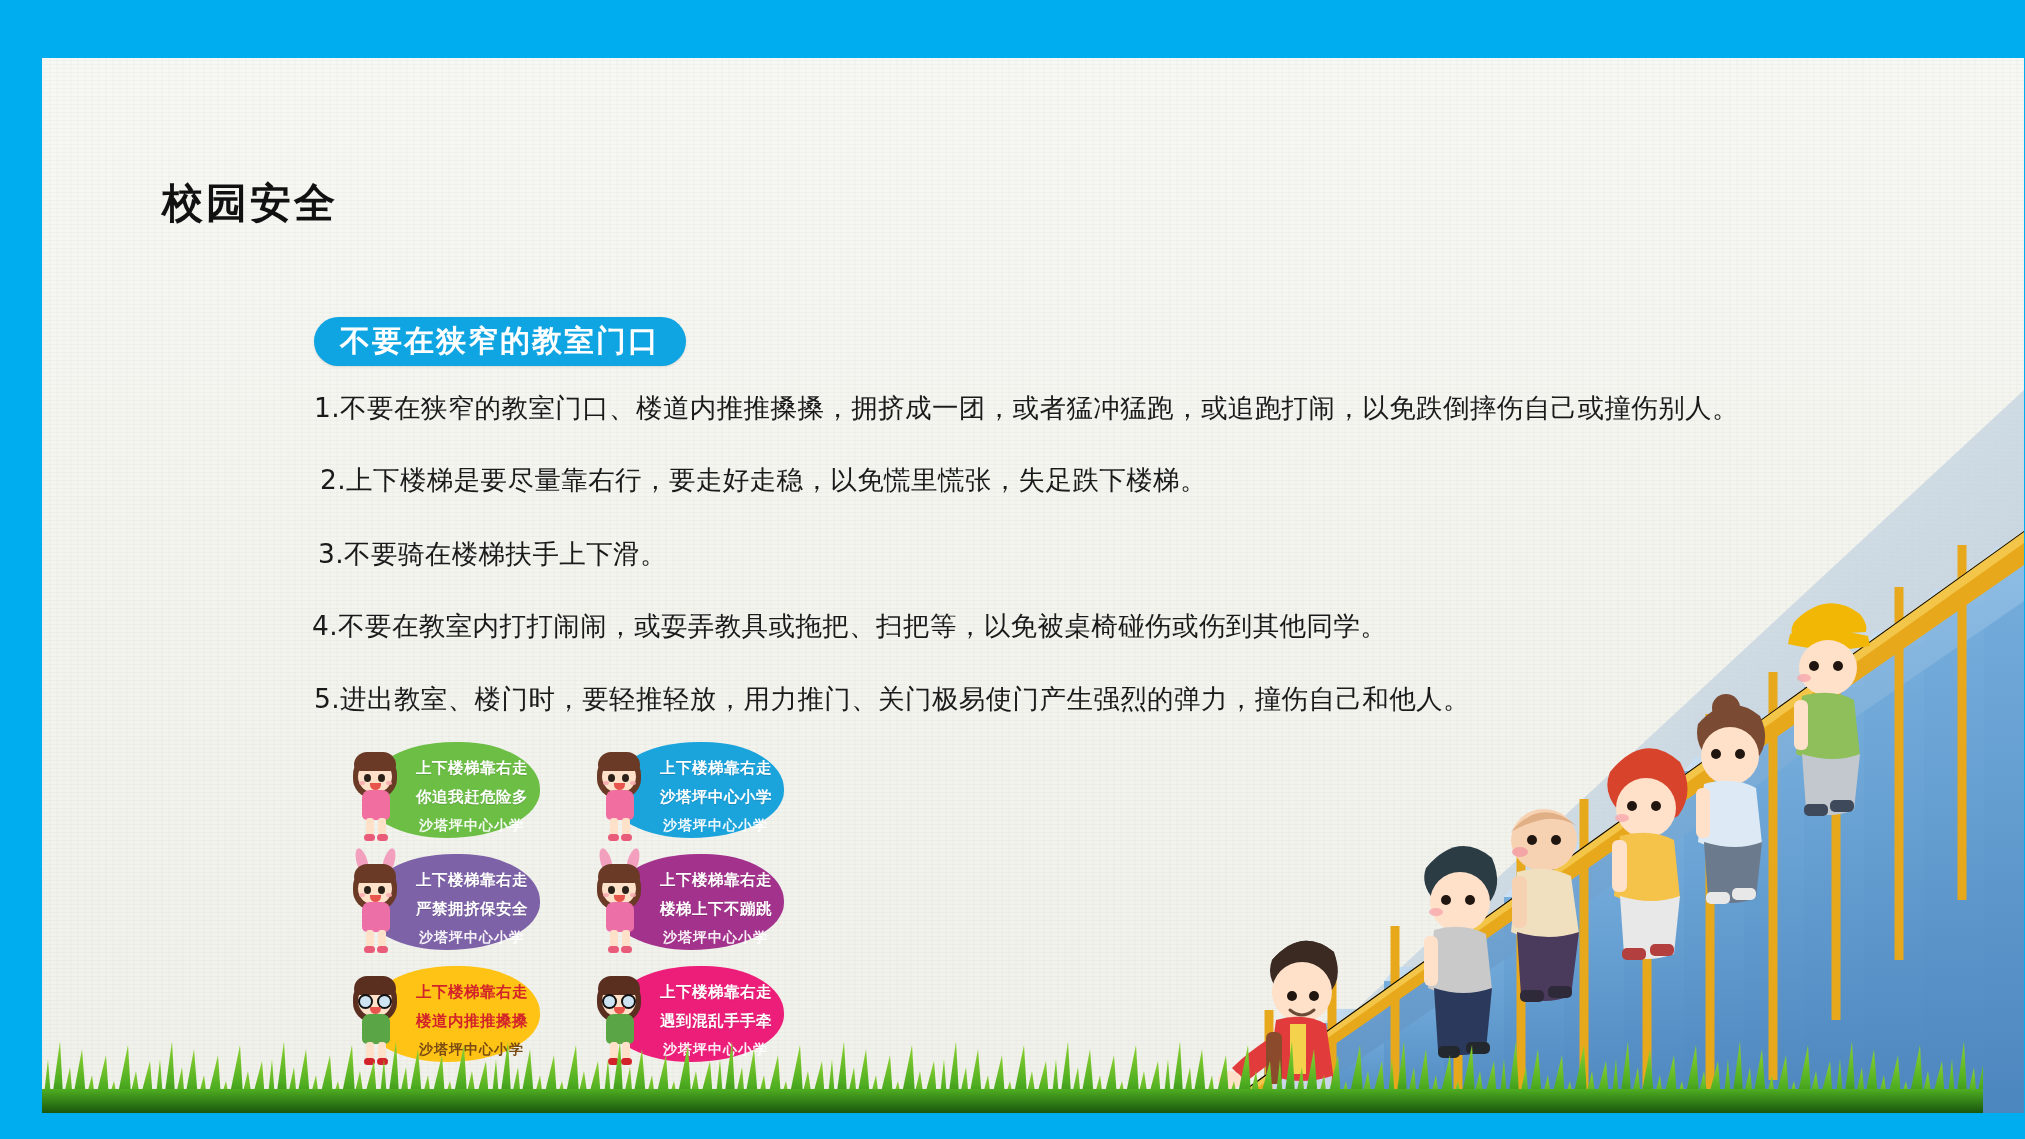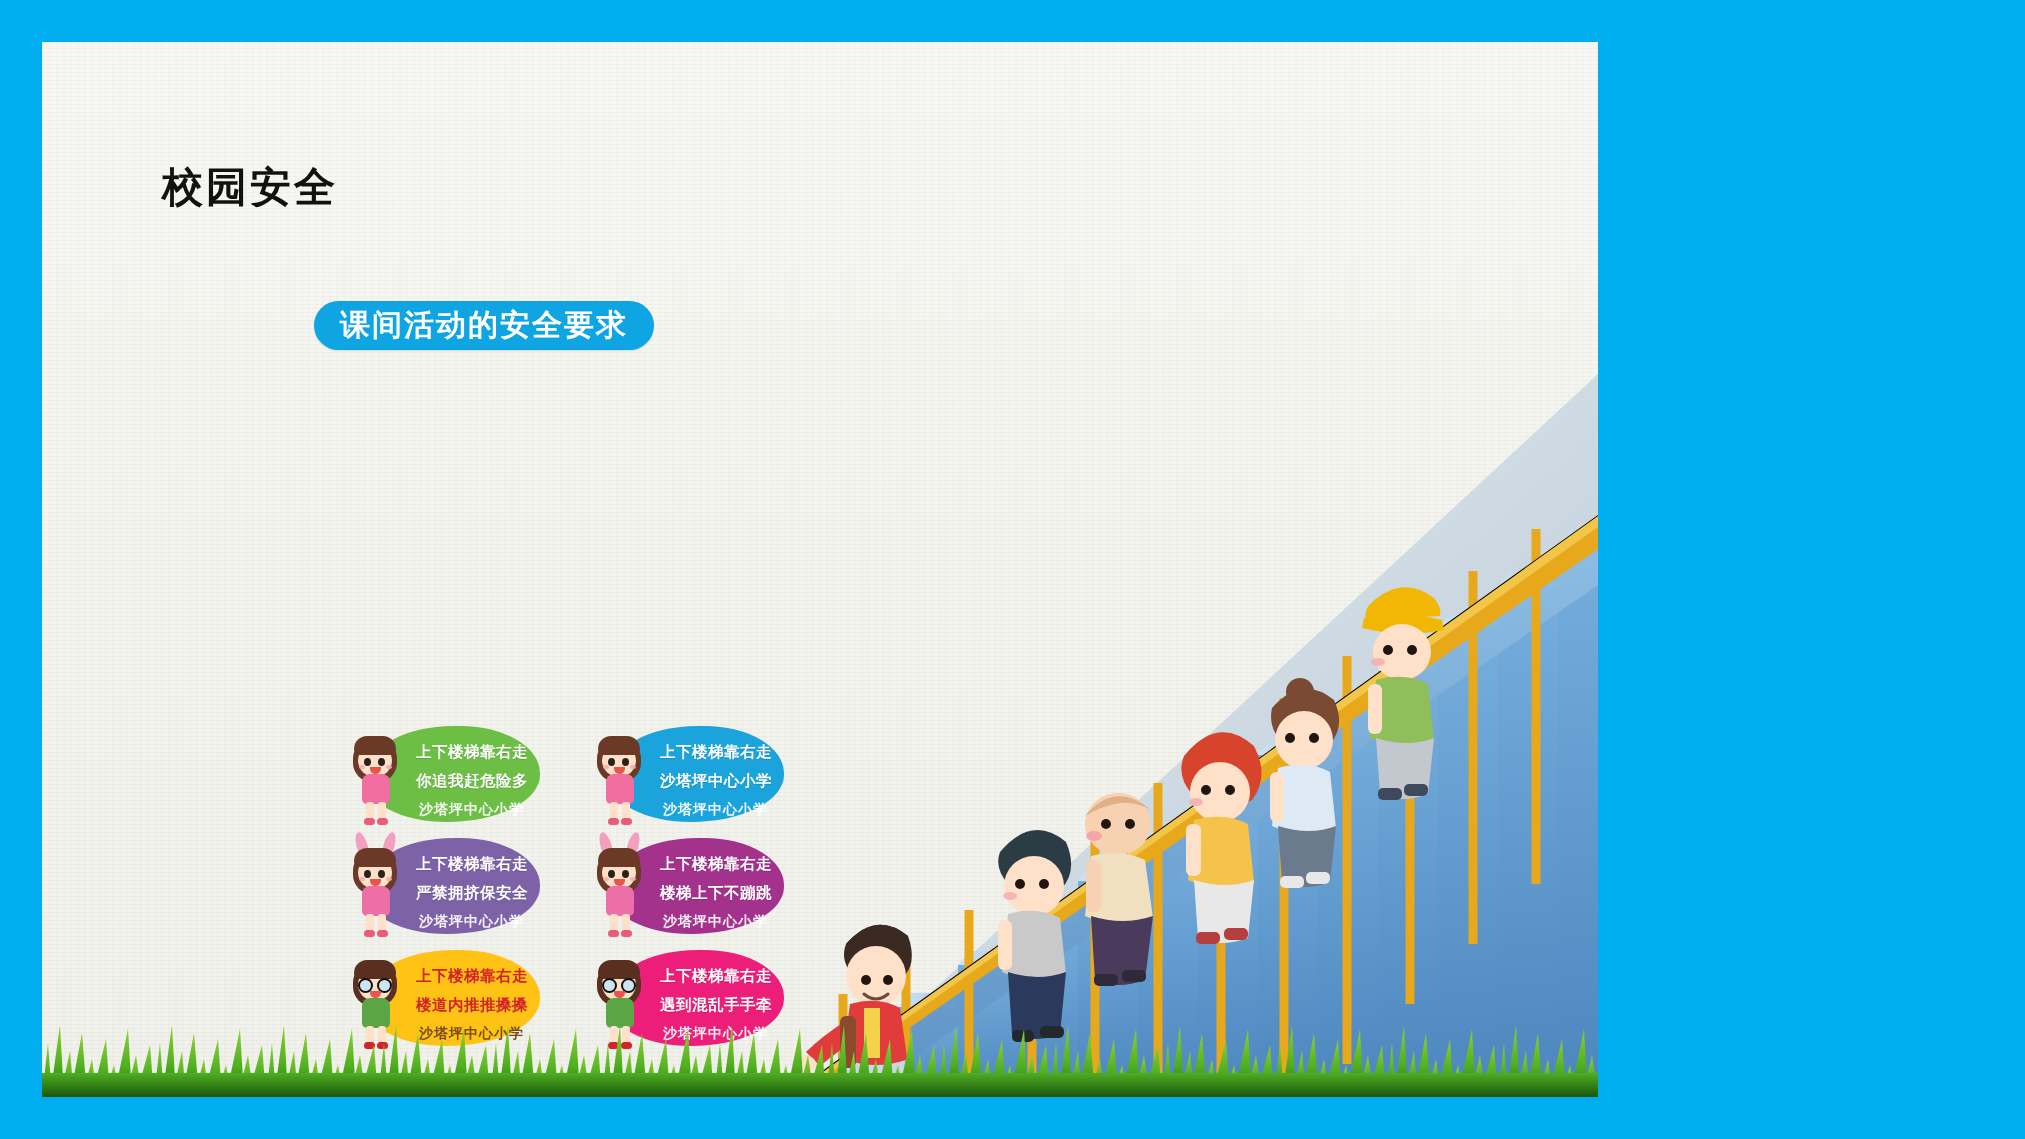--- a/index.html
+++ b/index.html
@@ -9,31 +9,32 @@
   }
   .slide {
     position: relative;
     width: 2025px; height: 1139px;
     background: #00AEEF;
     overflow: hidden;
   }
   
   .paper {
     position: absolute;
-    left: 42px; top: 42px;
-    width: 1556px; height: 1055px;
+    left: 42px; top: 58px;
+    width: 1938px; height: 1055px;
     background:
       repeating-linear-gradient(0deg,
         rgba(0,0,0,0.022) 0px, rgba(0,0,0,0.022) 1px,
         rgba(255,255,255,0.0) 1px, rgba(255,255,255,0.0) 4px),
       repeating-linear-gradient(90deg,
         rgba(0,0,0,0.012) 0px, rgba(0,0,0,0.012) 2px,
         rgba(255,255,255,0.0) 2px, rgba(255,255,255,0.0) 7px),
       linear-gradient(180deg, #f7f7f3 0%, #f4f4ef 50%, #f1f1ec 100%);
     overflow: hidden;
+    padding-left: 44px;
   }
 
   
   .page-title {
     position: absolute;
     left: 120px; top: 118px;
     font-size: 41px;
     font-weight: 700;
     letter-spacing: 3px;
     color: #111;
@@ -334,22 +335,29 @@
           <path d="M788 434 q32 10 58 0 l-6 56 q-26 10 -48 0z" fill="#C2C8CE"></path>
           <rect x="780" y="380" width="14" height="50" rx="6" fill="#FFE0C8"></rect>
           <rect x="790" y="484" width="24" height="12" rx="5" fill="#3E4A5C"></rect>
           <rect x="816" y="480" width="24" height="12" rx="5" fill="#3E4A5C"></rect>
         </g>
       </svg>
     </div>
 
     <div class="page-title">校园安全</div>
 
-    <div class="badge">课间活动的安全要求</div>
-
+    <div class="badge">不要在狭窄的教室门口</div>
+
+    <div class="rules">
+      <div class="rule r1">1.不要在狭窄的教室门口、楼道内推推搡搡，拥挤成一团，或者猛冲猛跑，或追跑打闹，以免跌倒摔伤自己或撞伤别人。</div>
+      <div class="rule r2">2.上下楼梯是要尽量靠右行，要走好走稳，以免慌里慌张，失足跌下楼梯。</div>
+      <div class="rule r3">3.不要骑在楼梯扶手上下滑。</div>
+      <div class="rule r4">4.不要在教室内打打闹闹，或耍弄教具或拖把、扫把等，以免被桌椅碰伤或伤到其他同学。</div>
+      <div class="rule r5">5.进出教室、楼门时，要轻推轻放，用力推门、关门极易使门产生强烈的弹力，撞伤自己和他人。</div>
+    </div>
 
     <div class="posters">
 
       <div class="poster">
         <div class="blob" style="background:#6CBE45"></div>
         <div class="kid">
           <div class="hair-back"></div>
             <div class="face"></div>
             <div class="fringe"></div>
           <div class="eye l"></div>

